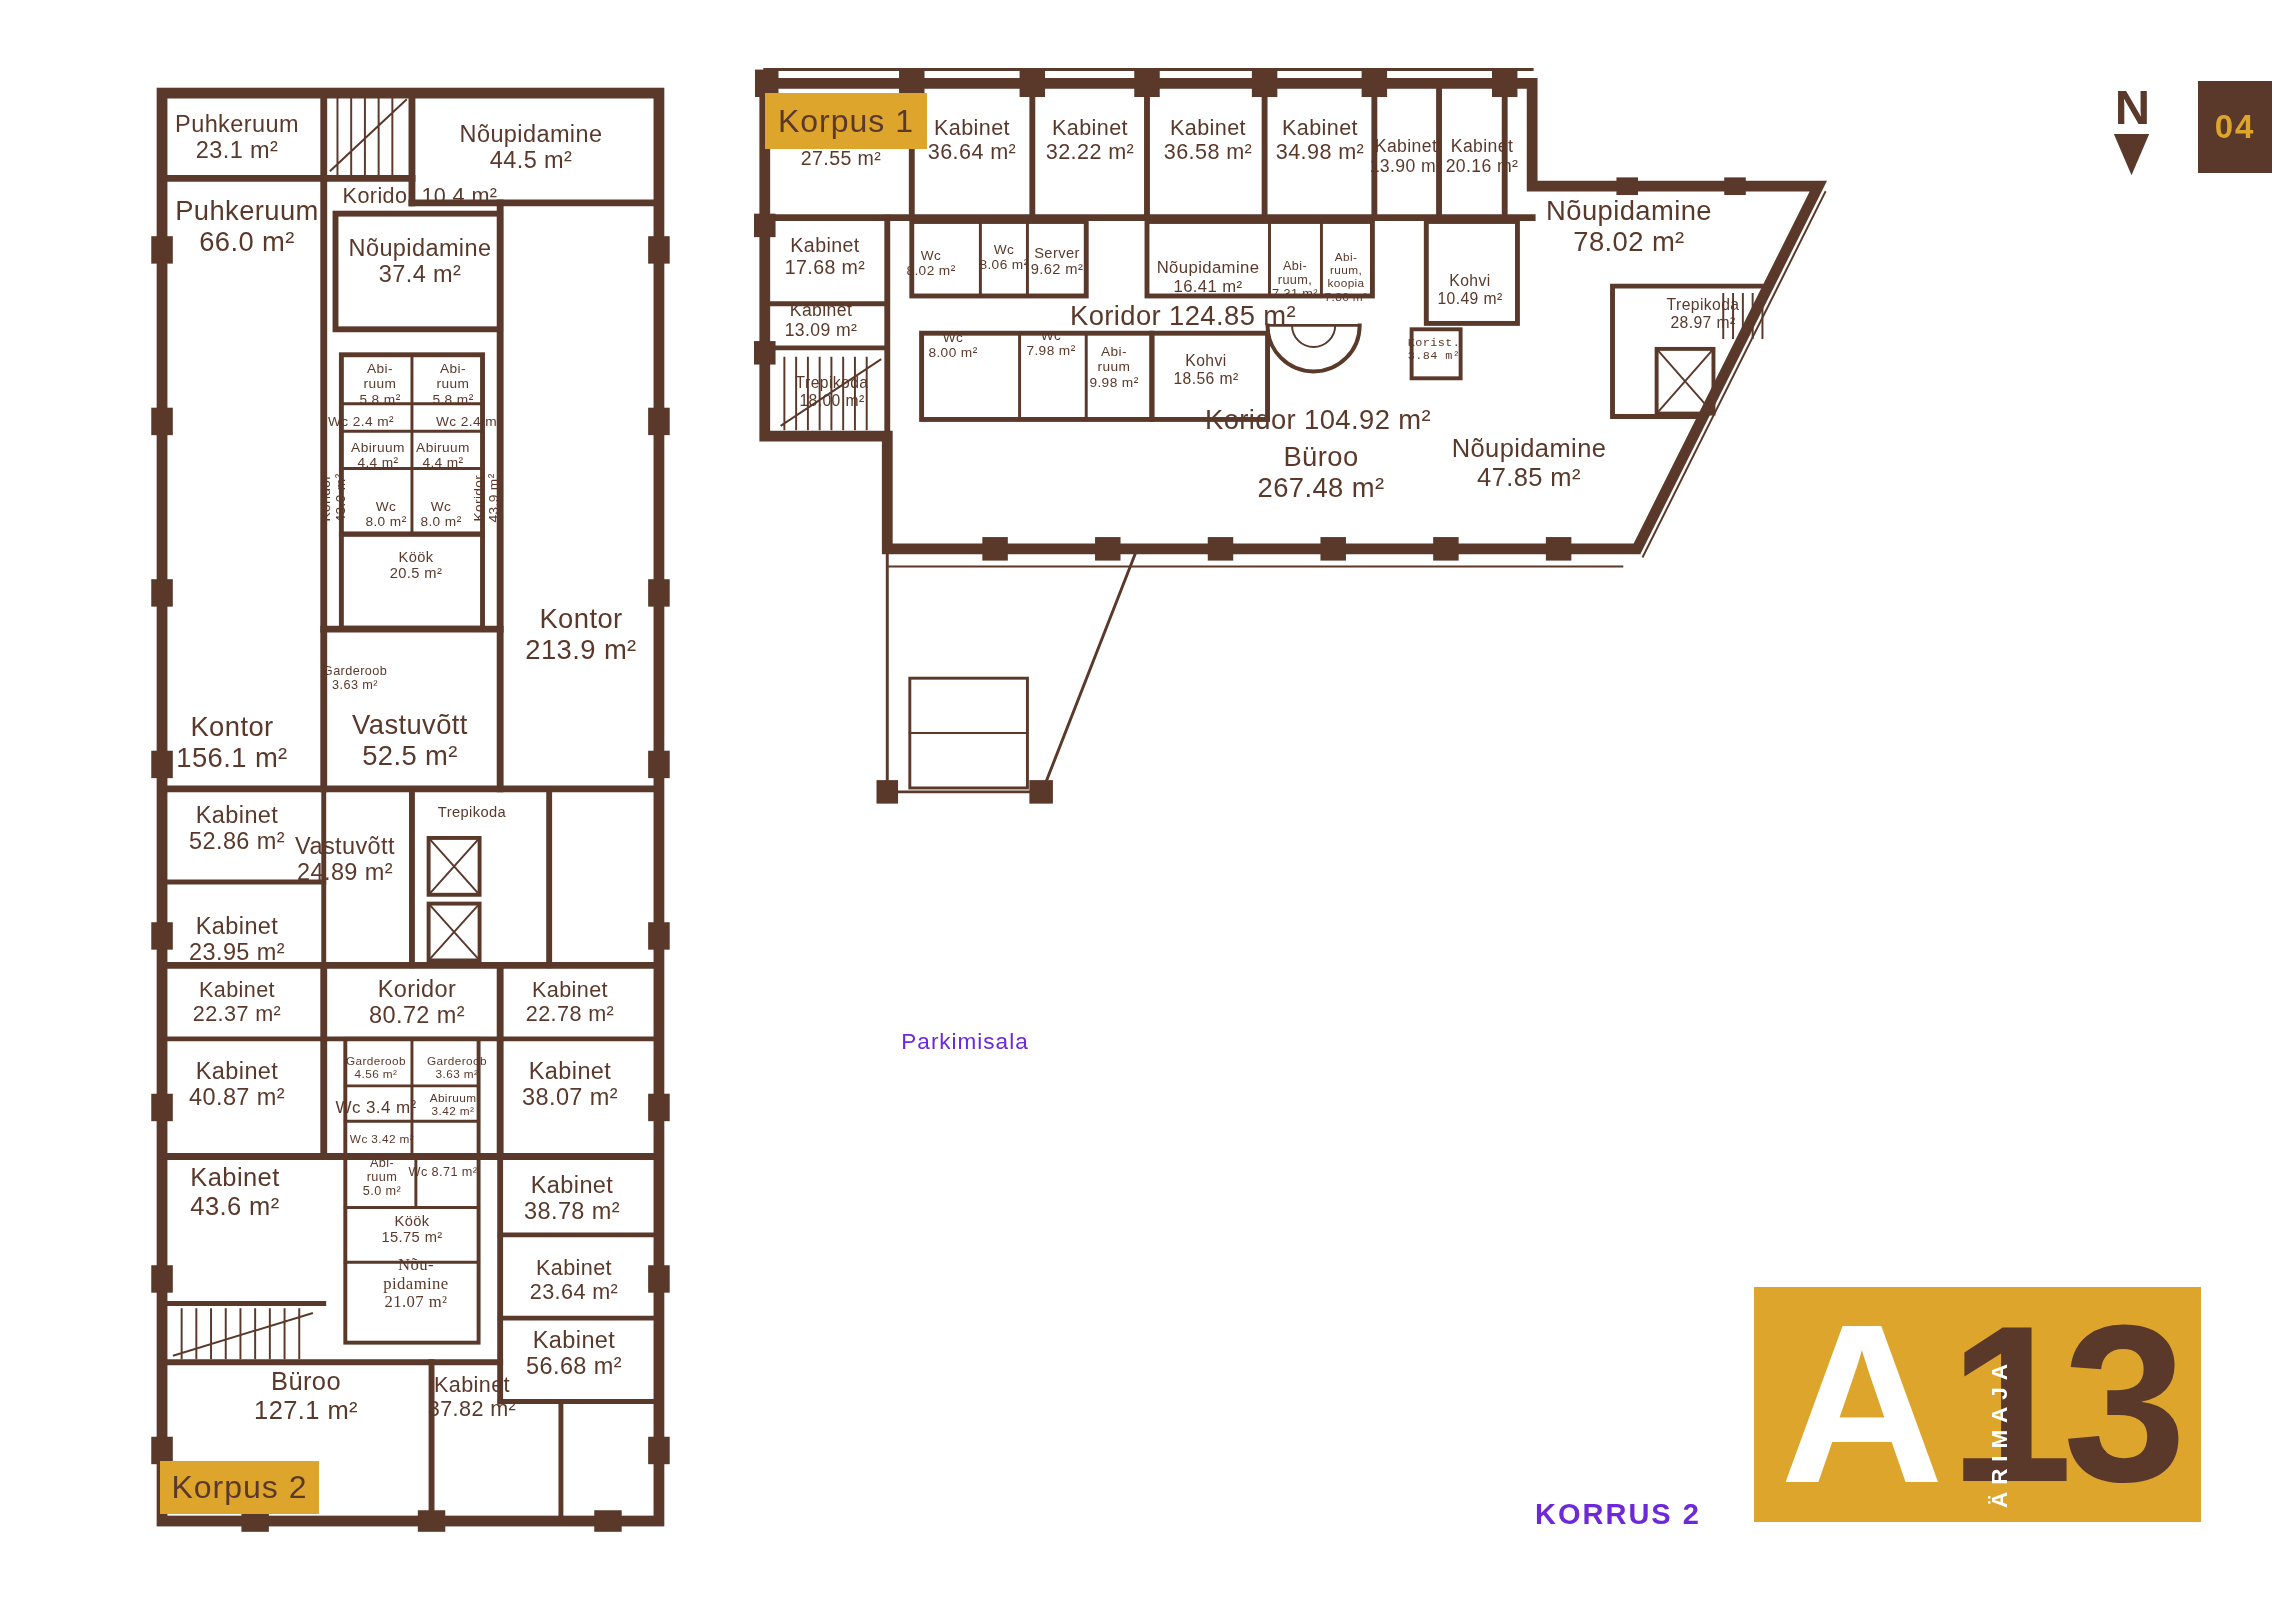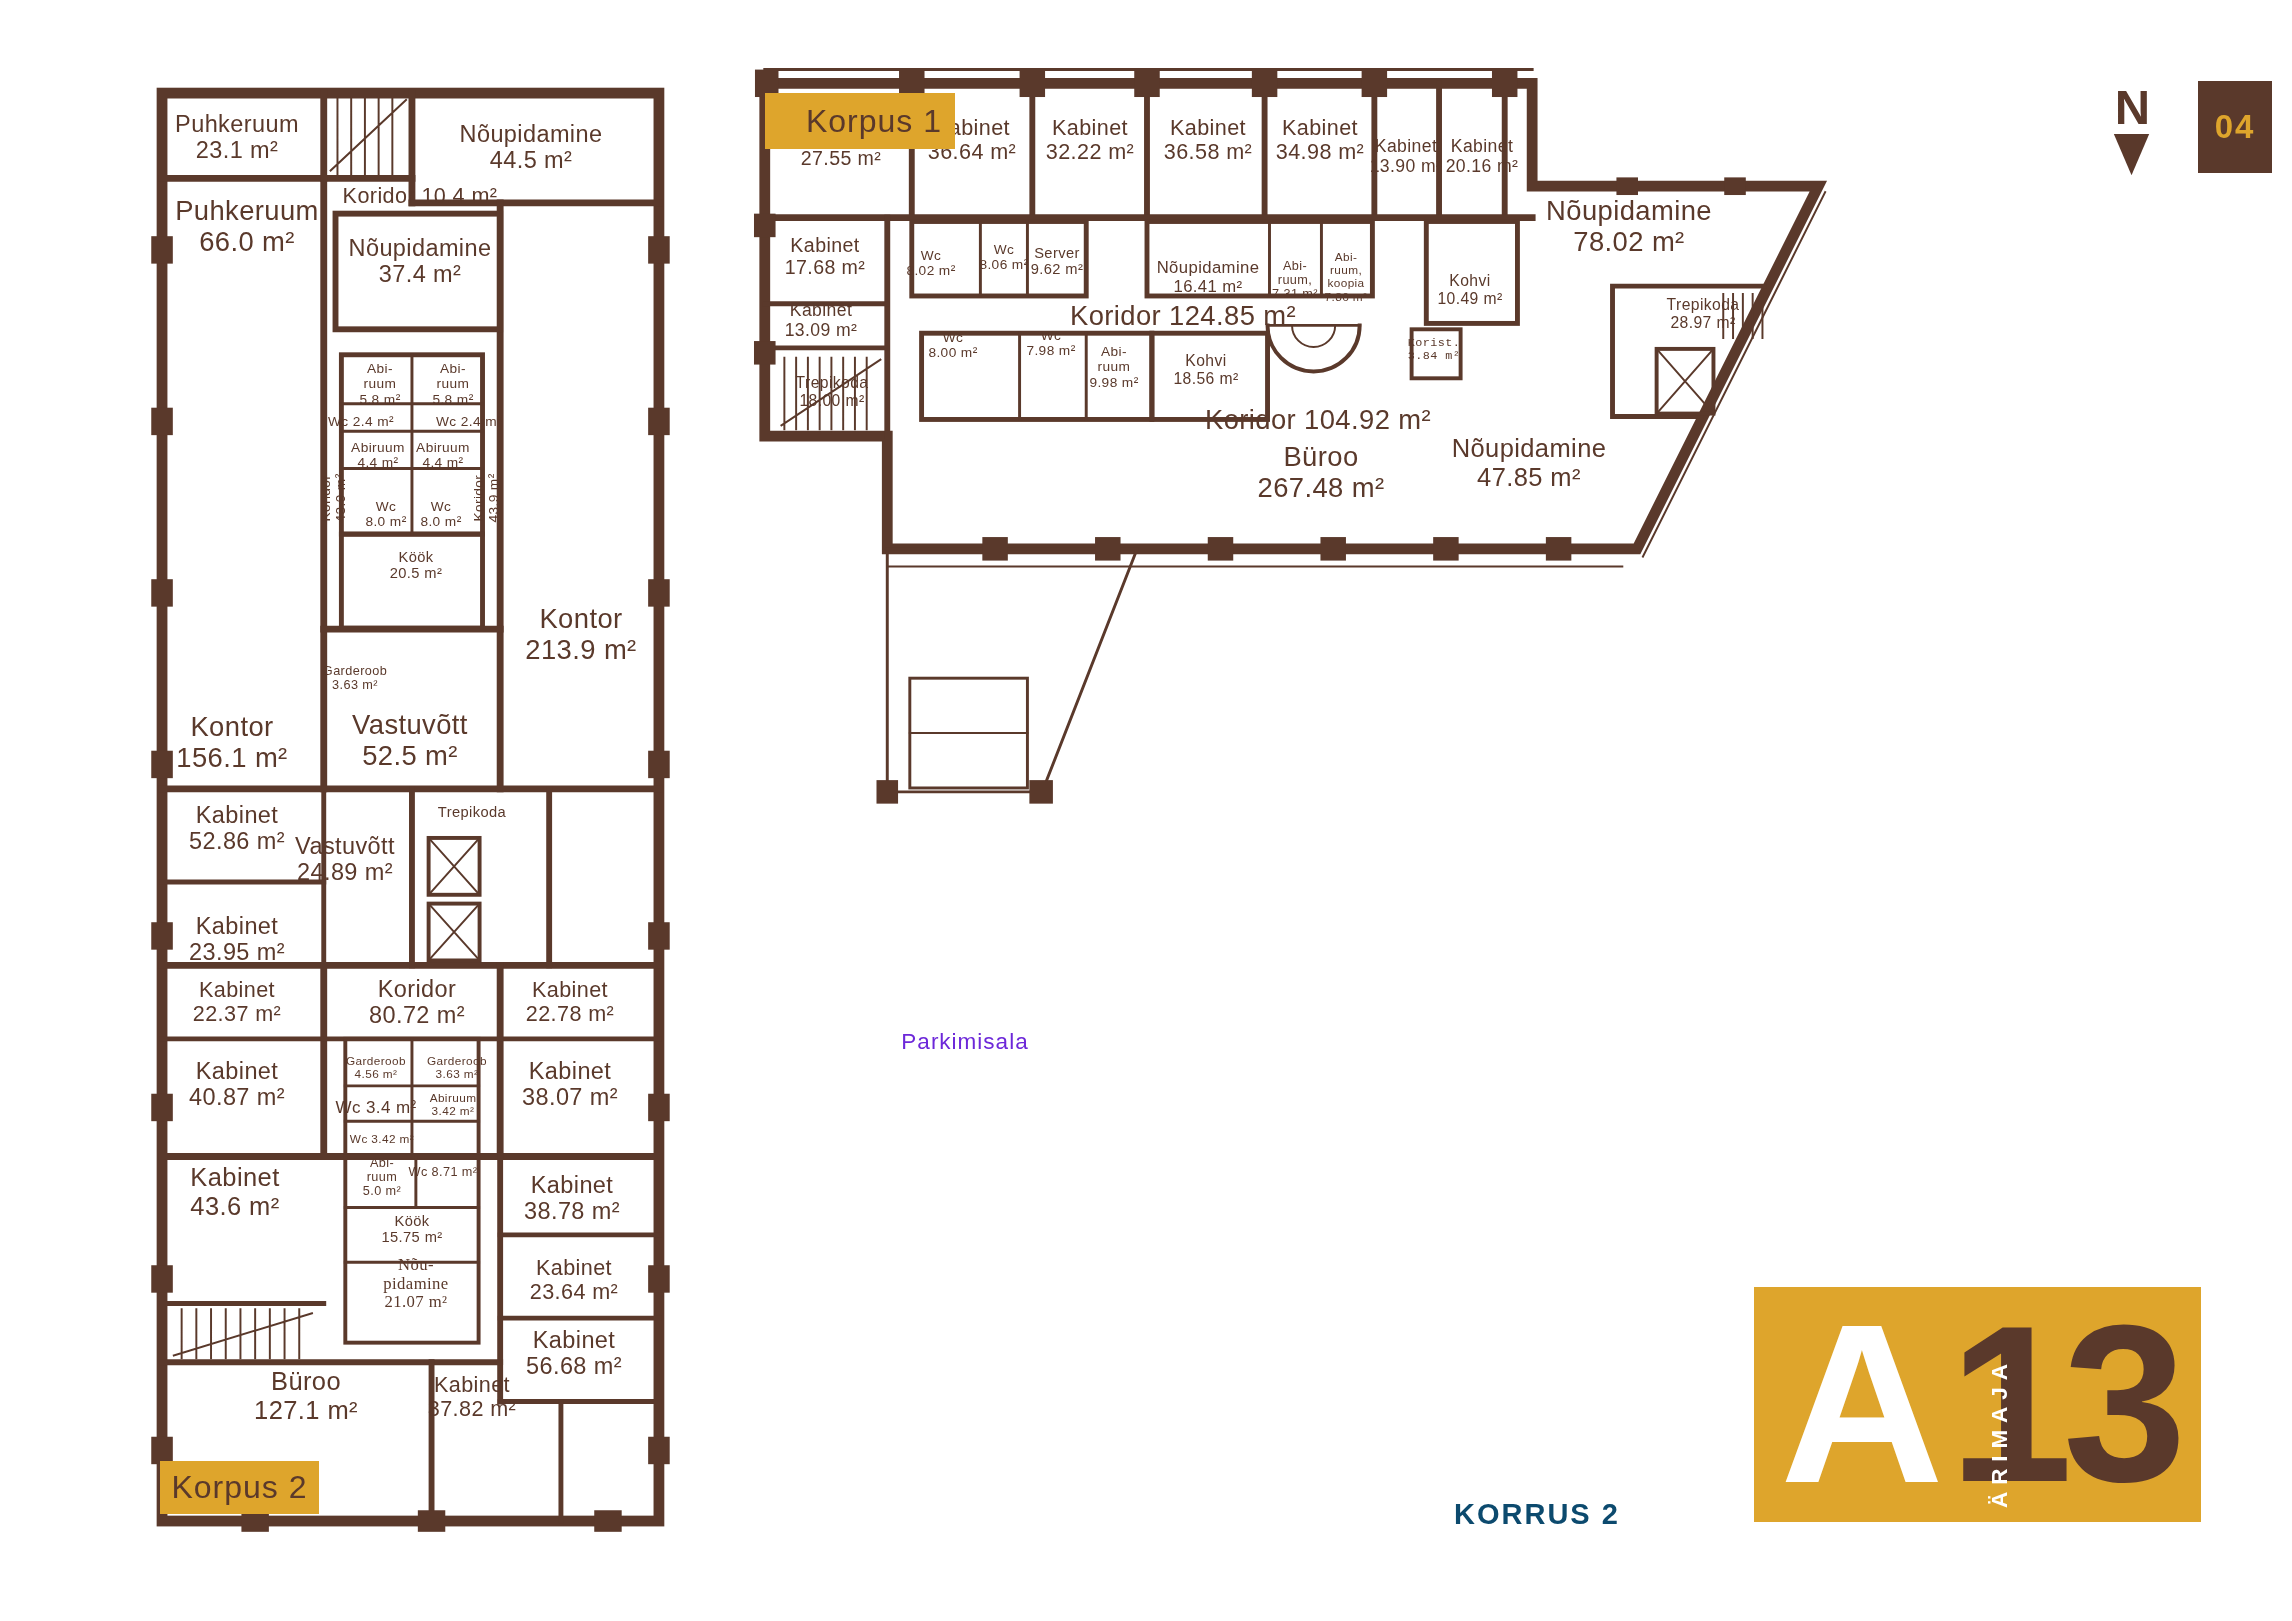--- a/index.html
+++ b/index.html
@@ -6,30 +6,30 @@
   #canvas{position:relative;width:2293px;height:1621px;background:#fff;overflow:hidden;
           font-family:"Liberation Sans",sans-serif;color:#5A392B;}
   #walls{position:absolute;left:0;top:0;}
   .room-label{position:absolute;transform:translate(-50%,-50%);text-align:center;
               white-space:pre-line;line-height:1.12;letter-spacing:0.4px;color:#5A392B;}
   .room-label.vert{writing-mode:vertical-rl;transform:translate(-50%,-50%) rotate(180deg);}
   .room-label.inline{white-space:nowrap;}
   .text-label{position:absolute;transform:translate(-50%,-50%);white-space:nowrap;color:#6d28d9;}
   .tag{position:absolute;background:#DEA52C;color:#5A392B;display:flex;align-items:center;
        justify-content:center;font-size:32px;letter-spacing:1px;}
-  #korpus1-tag{left:765px;top:93px;width:162px;height:56px;padding-left:28px;}
+  #korpus1-tag{left:765px;top:93px;width:162px;height:56px;}
   #korpus2-tag{left:160px;top:1461px;width:159px;height:53px;}
   #sheet-number{position:absolute;left:2198px;top:81px;width:74px;height:92px;background:#5A392B;
                 color:#DEA52C;display:flex;align-items:center;justify-content:center;
                 font-size:33px;font-weight:bold;letter-spacing:2px;}
   #compass{position:absolute;left:2098px;top:83px;width:69px;height:108px;}
   #compass .n{position:absolute;left:50%;top:0;transform:translateX(-50%);
               font-size:49px;font-weight:bold;color:#5A392B;line-height:1;}
-  #floor-label{position:absolute;left:1454px;top:1498px;font-size:29px;font-weight:bold;
-               letter-spacing:2px;color:#0c4a6e;}
+  #floor-label{position:absolute;left:1535px;top:1498px;font-size:29px;font-weight:bold;
+               letter-spacing:2px;color:#6d28d9;}
   #parking-label{left:965px;top:1042px;font-size:22.5px;letter-spacing:1px;}
   #logo{position:absolute;left:1754px;top:1287px;width:447px;height:235px;background:#DEA52C;}
   #logo .a{position:absolute;left:4.9px;top:5.9px;width:206px;height:223px;display:flex;
            align-items:center;justify-content:center;font-size:227px;font-weight:bold;color:#fff;}
   #logo .n13{position:absolute;left:167px;top:5.9px;width:284px;height:223px;display:flex;
              align-items:center;justify-content:center;font-size:222px;font-weight:bold;
              color:#5A392B;letter-spacing:-9.8px;}
   #logo .vtext{position:absolute;left:233px;top:67px;height:157px;writing-mode:vertical-rl;
                transform:rotate(180deg);color:#fff;font-size:22.5px;font-weight:bold;
                letter-spacing:6.9px;text-align:center;}

